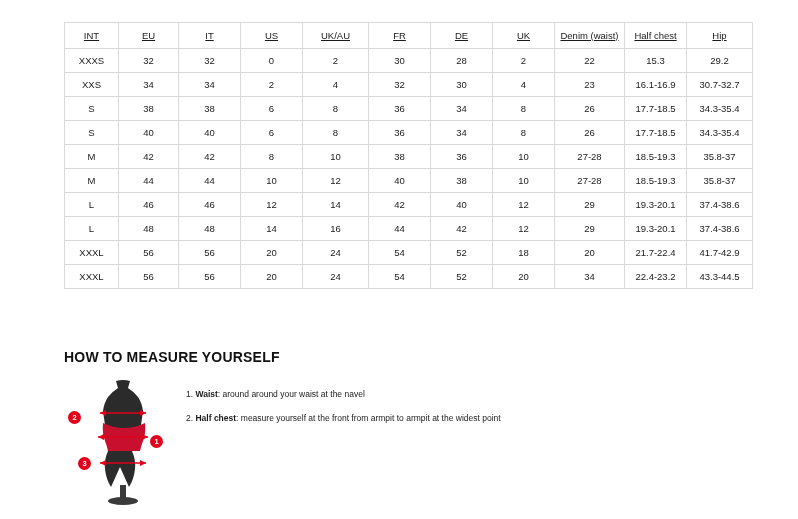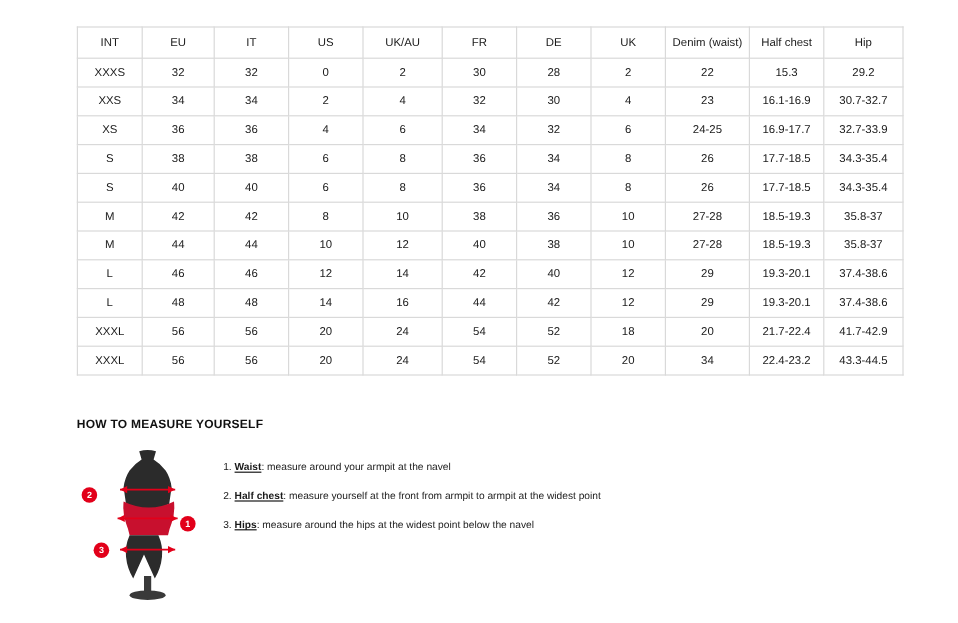--- a/index.html
+++ b/index.html
@@ -39,20 +39,21 @@
     text-align: center;
     vertical-align: middle;
     font-size: 9.5px;
     font-weight: normal;
     color: #1a1a1a;
     padding: 0 2px;
     white-space: nowrap;
   }
   table.size-table thead td {
     height: 25px;
+    text-decoration: underline;
   }
   .col-int      { width: 54px; }
   .col-eu       { width: 60px; }
   .col-it       { width: 62px; }
   .col-us       { width: 62px; }
   .col-ukau     { width: 66px; }
   .col-fr       { width: 62px; }
   .col-de       { width: 62px; }
   .col-uk       { width: 62px; }
   .col-denim    { width: 70px; }
@@ -60,21 +61,21 @@
   .col-hip      { width: 66px; }
 
   
   .measure-section {
     position: absolute;
     left: 64px;
     top: 349px;
     width: 680px;
   }
   .measure-title {
-    font-size: 10px;
+    font-size: 14px;
     font-weight: bold;
     letter-spacing: 0.2px;
     color: #111111;
     margin-bottom: 14px;
   }
   .measure-body {
     position: relative;
     display: flex;
     align-items: flex-start;
   }
@@ -88,21 +89,21 @@
     margin-left: 4px;
     padding-top: 10px;
   }
   .step {
     font-size: 8.5px;
     color: #1a1a1a;
     line-height: 1.2;
     margin-bottom: 14px;
     white-space: nowrap;
   }
-  .step b { font-weight: bold; text-decoration: underline; }
+  .step b { font-weight: bold; }
 
   
   .mannequin {
     position: absolute;
     left: 22px;
     top: 0;
     width: 74px;
     height: 128px;
   }
   .bullet {
@@ -177,33 +178,20 @@
           <td>2</td>
           <td>4</td>
           <td>32</td>
           <td>30</td>
           <td>4</td>
           <td>23</td>
           <td>16.1-16.9</td>
           <td>30.7-32.7</td>
         </tr>
         <tr>
-          <td>XS</td>
-          <td>36</td>
-          <td>36</td>
-          <td>4</td>
-          <td>6</td>
-          <td>34</td>
-          <td>32</td>
-          <td>6</td>
-          <td>24-25</td>
-          <td>16.9-17.7</td>
-          <td>32.7-33.9</td>
-        </tr>
-        <tr>
           <td>S</td>
           <td>38</td>
           <td>38</td>
           <td>6</td>
           <td>8</td>
           <td>36</td>
           <td>34</td>
           <td>8</td>
           <td>26</td>
           <td>17.7-18.5</td>
@@ -334,28 +322,24 @@
           <polygon points="60,84 54,81 54,87" fill="#e2001a"></polygon>
         </svg>
         <div class="bullet b1">1</div>
         <div class="bullet b2">2</div>
         <div class="bullet b3">3</div>
       </div>
 
       <div class="steps-col">
         <div class="step">
           <span>1.</span>
-          <b>Waist</b><span>: measure around your armpit at the navel</span>
+          <b>Waist</b><span>: around around your waist at the navel</span>
         </div>
         <div class="step">
           <span>2.</span>
           <b>Half chest</b><span>: measure yourself at the front from armpit to armpit at the widest point</span>
         </div>
-        <div class="step">
-          <span>3.</span>
-          <b>Hips</b><span>: measure around the hips at the widest point below the navel</span>
-        </div>
       </div>
 
     </div>
   </div>
 
 </div>
 
 </body></html>

